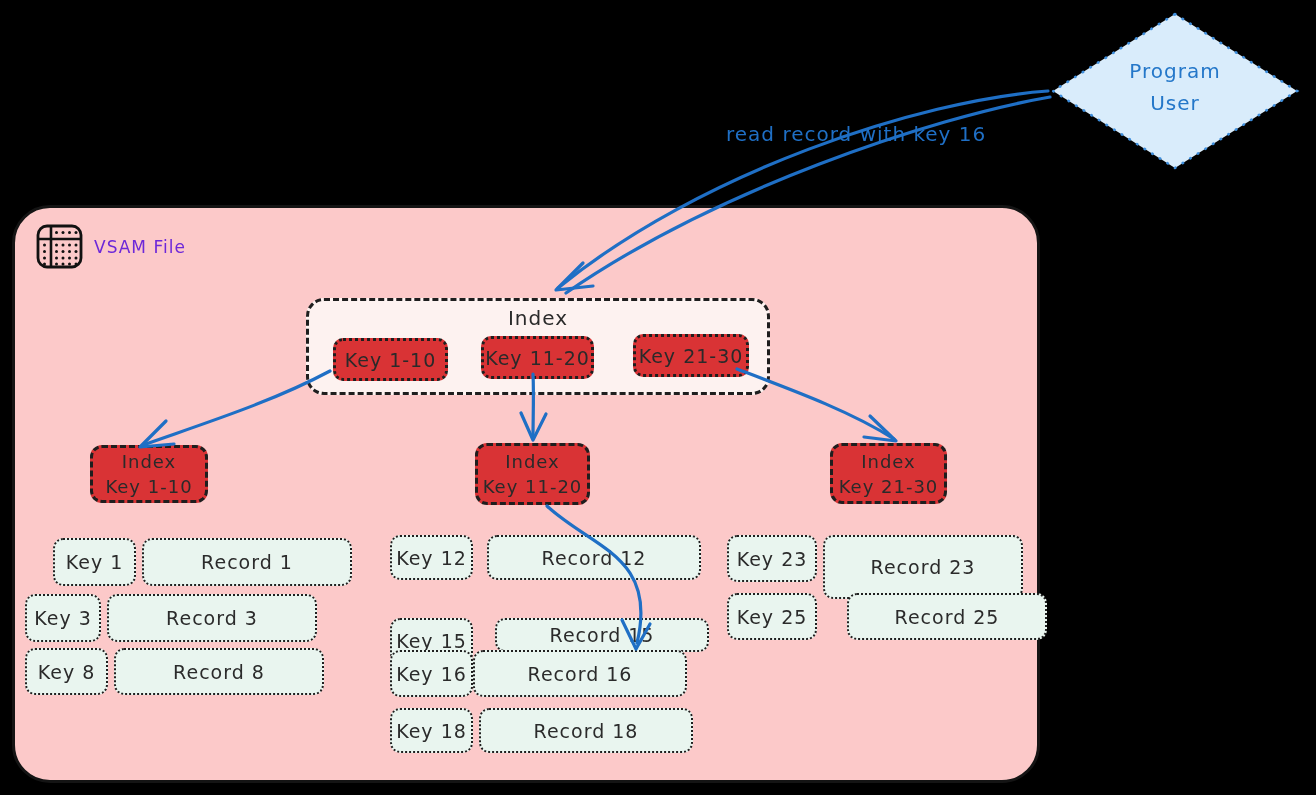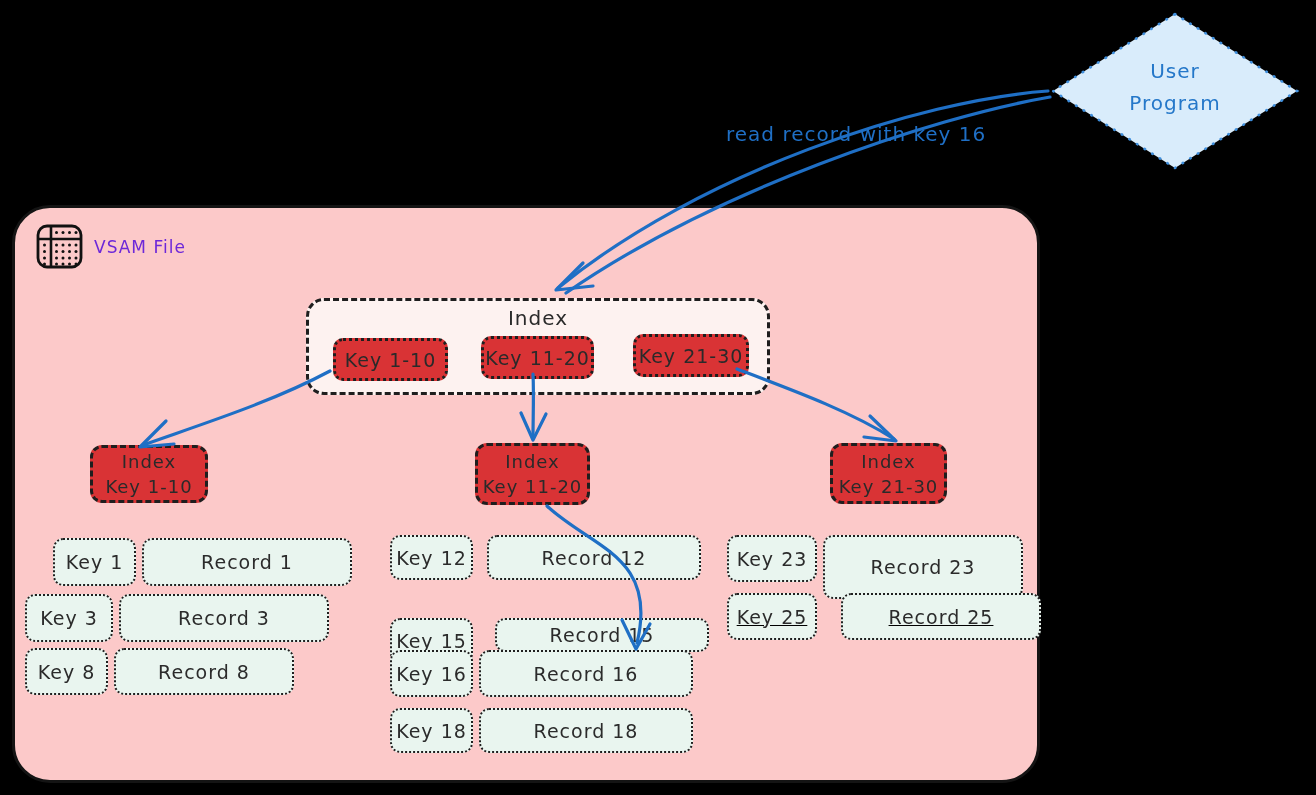--- a/index.html
+++ b/index.html
@@ -69,22 +69,22 @@
 </head>
 <body>
 
 <div class="stage">
 
   <svg class="underlay" viewBox="0 0 1316 795">
     <polygon points="1175,14 1297,91 1175,168 1053,91" fill="#d9ecfb" stroke="#3f8fdd" stroke-width="2.6" stroke-dasharray="0.5 8.5" stroke-linecap="round"></polygon>
   </svg>
 
   <div class="diamond-label">
+    <div>Program</div>
     <div>User</div>
-    <div>Program</div>
   </div>
 
   <div class="request-label">read record with key 16</div>
 
   <div class="vsam">
     <div class="vsam-head">
       <svg width="48" height="46" viewBox="0 0 48 46">
         <rect x="2" y="2" width="43" height="41" rx="9" fill="none" stroke="#111" stroke-width="2.8"></rect>
         <line x1="15" y1="2.5" x2="15" y2="42.5" stroke="#111" stroke-width="2.6"></line>
         <line x1="2.5" y1="15" x2="44.5" y2="15" stroke="#111" stroke-width="2.6"></line>
@@ -137,50 +137,50 @@
   <div class="subindex s3">
     <span>Index</span>
     <span>Key 21-30</span>
   </div>
 
   <div class="rrow" style="left:25px;top:538px;gap:6px;padding-left:28px;">
     <div class="cell" style="width:83px;height:48px;">Key 1</div>
     <div class="cell" style="width:210px;height:48px;">Record 1</div>
   </div>
   <div class="rrow" style="left:25px;top:594px;gap:6px;">
-    <div class="cell" style="width:88px;height:48px;">Key 3</div>
+    <div class="cell" style="width:76px;height:48px;">Key 3</div>
     <div class="cell" style="width:210px;height:48px;">Record 3</div>
   </div>
   <div class="rrow" style="left:25px;top:648px;gap:6px;">
     <div class="cell" style="width:83px;height:47px;">Key 8</div>
-    <div class="cell" style="width:180px;height:47px;">Record 8</div>
+    <div class="cell" style="width:210px;height:47px;">Record 8</div>
   </div>
 
   <div class="rrow" style="left:390px;top:535px;gap:14px;">
     <div class="cell" style="width:83px;height:45px;">Key 12</div>
     <div class="cell" style="width:214px;height:45px;">Record 12</div>
   </div>
   <div class="rrow" style="left:390px;top:618px;gap:6px;">
     <div class="cell" style="width:83px;height:46px;">Key 15</div>
     <div class="cell" style="width:214px;height:34px;margin-left:16px;">Record 15</div>
   </div>
-  <div class="rrow" style="left:390px;top:650px;gap:6px;">
+  <div class="rrow" style="left:390px;top:650px;">
     <div class="cell" style="width:83px;height:47px;">Key 16</div>
     <div class="cell" style="width:214px;height:47px;">Record 16</div>
   </div>
   <div class="rrow" style="left:390px;top:708px;gap:6px;">
     <div class="cell" style="width:83px;height:45px;">Key 18</div>
     <div class="cell" style="width:214px;height:45px;">Record 18</div>
   </div>
 
   <div class="rrow" style="left:727px;top:535px;gap:6px;">
     <div class="cell" style="width:90px;height:47px;">Key 23</div>
     <div class="cell" style="width:200px;height:64px;">Record 23</div>
   </div>
-  <div class="rrow" style="left:727px;top:593px;gap:0;text-decoration:underline;">
+  <div class="rrow" style="left:727px;top:593px;gap:6px;">
     <div class="cell" style="width:90px;height:47px;">Key 25</div>
     <div class="cell" style="width:200px;height:47px;margin-left:24px;">Record 25</div>
   </div>
 
   <svg class="overlay" viewBox="0 0 1316 795">
     <g stroke="#1f6fc5" stroke-width="3.2" fill="none" stroke-linecap="round" stroke-linejoin="round">
 
       <g>
         <path d="M 1048 91 C 920 100 700 172 558 288"></path>
         <path d="M 1050 97 C 930 118 715 190 566 293"></path>

